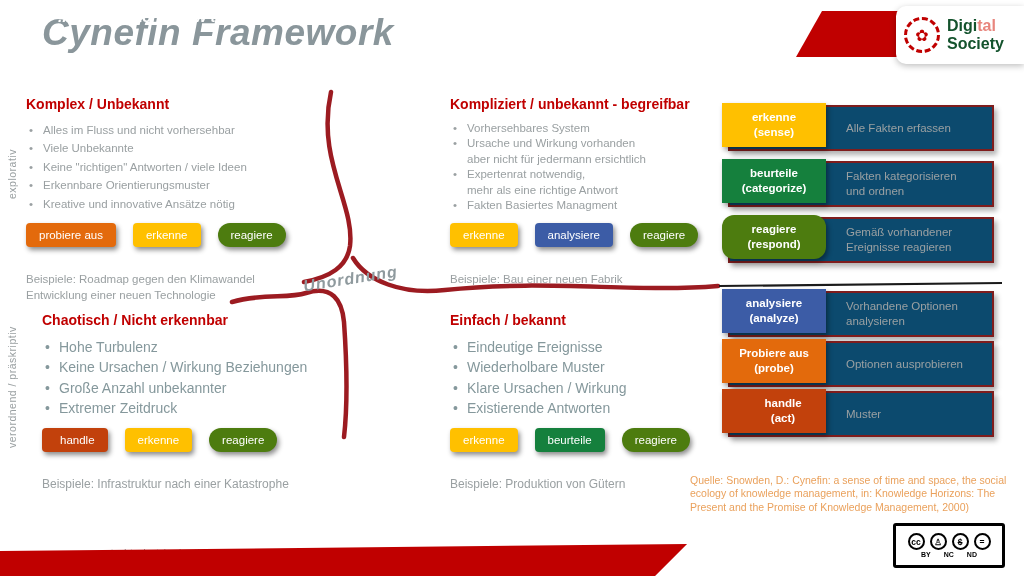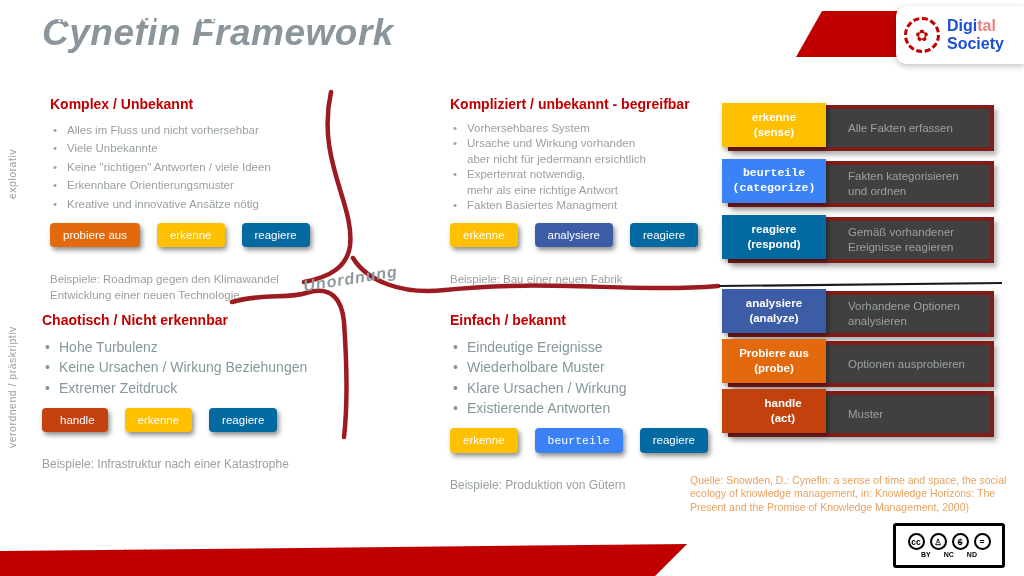--- a/index.html
+++ b/index.html
@@ -11,54 +11,54 @@
 
   
   .logo-band { position:absolute; left:796px; top:11px; width:228px; height:46px; background:#C00000;
                clip-path:polygon(26px 0,100% 0,100% 100%,0 100%); }
   .logo-panel { position:absolute; left:896px; top:6px; width:128px; height:58px; background:#fff;
                 border-radius:10px 0 0 10px; box-shadow:0 2px 6px rgba(0,0,0,.25);
                 display:flex; align-items:center; gap:7px; padding-left:8px; }
   .gear { width:36px; height:36px; border-radius:50%; border:3px dashed #C00000; background:#fff;
           display:flex; align-items:center; justify-content:center; color:#C00000; font-size:16px; flex:0 0 auto; }
   .brand-text { font-weight:bold; font-size:16px; line-height:1.1; }
-  .b-dark { color:#1d4ed8; } .b-light { color:#E8857D; }
+  .b-dark { color:#14532d; } .b-light { color:#E8857D; }
 
   
   svg.curves { position:absolute; inset:0; pointer-events:none; }
 
   .disorder { position:absolute; left:303px; top:270px; transform:rotate(-9deg); font-size:16px;
               font-style:italic; font-weight:bold; color:#8F9A9E; letter-spacing:1px; }
 
   
   .quad { position:absolute; }
-  .q-komplex { left:50px; top:96px; width:332px; }
+  .q-komplex { left:26px; top:96px; width:332px; }
   .q-kompliziert { left:450px; top:96px; width:285px; }
   .q-chaotisch { left:42px; top:312px; width:345px; }
   .q-einfach { left:450px; top:312px; width:265px; }
   .q-head { font-size:14px; font-weight:bold; color:#C00000; margin-bottom:9px; }
   .q-list { list-style:none; color:#9AA0A2; }
   .q-list li { position:relative; padding-left:17px; white-space:pre-line; }
   .q-list li::before { content:"•"; position:absolute; left:3px; }
   .list-sm { font-size:11.5px; line-height:1.6; }
   .list-tight { font-size:11.5px; line-height:1.34; }
   .list-lg { font-size:14px; line-height:1.45; color:#85989C; }
   .btn-row { display:flex; gap:17px; margin-top:10px; }
   .chip { display:inline-block; padding:6px 13px; border-radius:4px; color:#fff; font-size:11.5px;
           box-shadow:2px 3px 5px rgba(0,0,0,.45); white-space:nowrap; }
   .example { margin-top:24px; font-size:11.5px; color:#9AA0A2; white-space:pre-line; line-height:1.4; }
   .example-lg { font-size:12px; }
 
-  .c-yellow { background:#FFC000; } .c-orange { background:#E36A0C; } .c-green { background:#0369a1; }
-  .c-lblue { background:#3b82f6;font-family:Liberation Mono, monospace; } .c-dblue { background:#3C5CA6; } .c-red { background:#c2410c;padding-left:18px; }
+  .c-yellow { background:#FFC000; } .c-orange { background:#E36A0C; } .c-green { background:#4d7c0f;border-radius:12px; }
+  .c-lblue { background:#15803d; } .c-dblue { background:#3C5CA6; } .c-red { background:#c2410c;padding-left:18px; }
 
   
   .lg-row { position:absolute; left:722px; width:272px; height:46px; }
-  .lg-desc { position:absolute; left:6px; top:2px; right:0; bottom:-2px; background:#404040;
-             border:4px solid #7f1d1d; box-shadow:3px 4px 5px rgba(0,0,0,.3);
+  .lg-desc { position:absolute; left:6px; top:2px; right:0; bottom:-2px; background:#0c4a6e;
+             border:2px solid #7f1d1d; box-shadow:3px 4px 5px rgba(0,0,0,.3);
              display:flex; align-items:center; padding-left:116px; font-size:11.5px; color:#9AA0A2;
              white-space:pre-line; line-height:1.3; }
   .lg-label { position:absolute; left:0; top:0; width:104px; height:44px; display:flex; align-items:center;
               justify-content:center; text-align:center; color:#fff; font-weight:bold; font-size:11.5px;
               white-space:pre-line; line-height:1.3; box-shadow:2px 3px 5px rgba(0,0,0,.4); }
 
   .vlabel { position:absolute; left:4px; width:15px; writing-mode:vertical-rl; transform:rotate(180deg);
             font-size:10.5px; color:#9AA0A2; display:flex; align-items:center; justify-content:center;
             letter-spacing:.5px; }
   .axis { position:absolute; font-size:11.5px; color:#9AA0A2; text-align:left;margin-top:32px; }
@@ -142,20 +142,21 @@
       <span class="chip c-green">reagiere</span>
     </div>
     <p class="example">Beispiele: Bau einer neuen Fabrik</p>
   </section>
 
   <section class="quad q-chaotisch">
     <h2 class="q-head">Chaotisch / Nicht erkennbar</h2>
     <ul class="q-list list-lg">
       <li>Hohe Turbulenz</li>
       <li>Keine Ursachen / Wirkung Beziehungen</li>
+      <li>Große Anzahl unbekannter</li>
       <li>Extremer Zeitdruck</li>
     </ul>
     <div class="btn-row">
       <span class="chip c-red">handle</span>
       <span class="chip c-yellow">erkenne</span>
       <span class="chip c-green">reagiere</span>
     </div>
     <p class="example example-lg">Beispiele: Infrastruktur nach einer Katastrophe</p>
   </section>
 

